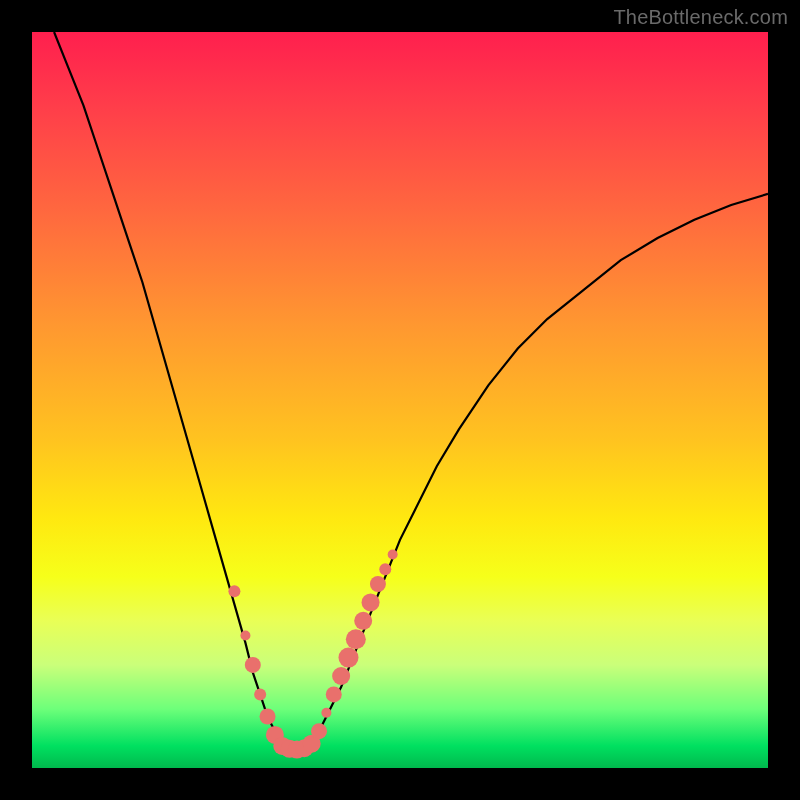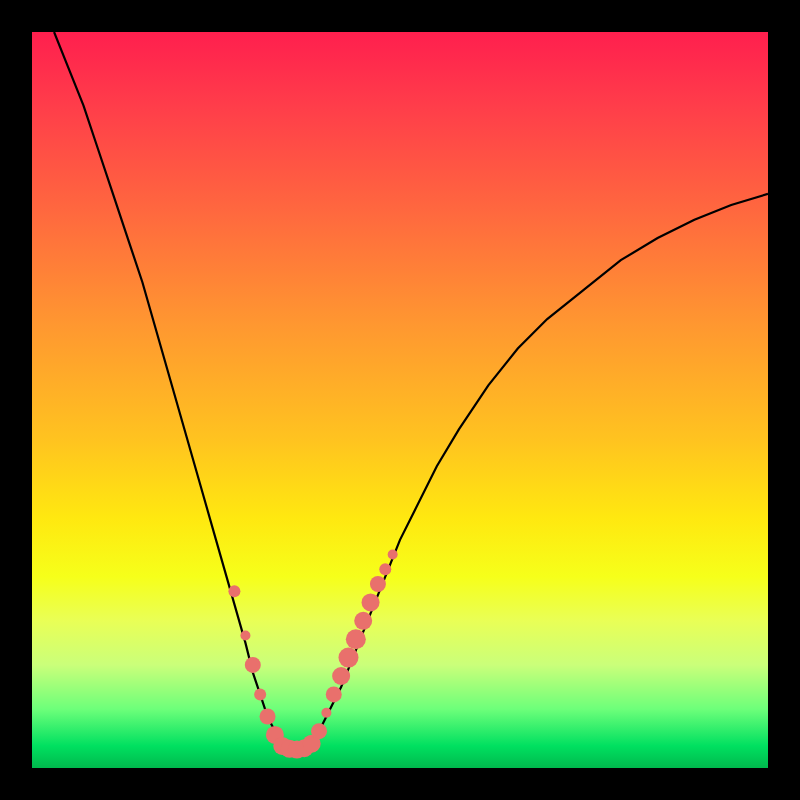--- a/index.html
+++ b/index.html
@@ -56,20 +56,21 @@
     left: 0;
     top: 0;
     width: 736px;
     height: 736px;
   }
 </style>
 </head>
 <body>
 
 <div class="frame">
+  <div class="watermark">TheBottleneck.com</div>
   <div class="plot-area">
     <svg class="overlay" viewBox="0 0 736 736">
       <path id="curve-left" fill="none" stroke="#000" stroke-width="2.2" d="M22.08 0.00 L36.80 36.80 L51.52 73.60 L66.24 117.76 L80.96 161.92 L95.68 206.08 L110.40 250.24 L125.12 301.76 L139.84 353.28 L154.56 404.80 L169.28 456.32 L184.00 507.84 L198.72 559.36 L213.44 610.88 L220.80 640.32 L228.16 662.40 L235.52 684.48 L242.88 699.20 L250.24 710.24 L257.60 715.39 L264.96 717.60 "></path>
       <path id="curve-right" fill="none" stroke="#000" stroke-width="2.2" d="M264.96 717.60 L272.32 715.39 L279.68 710.24 L287.04 699.20 L294.40 684.48 L309.12 655.04 L323.84 618.24 L338.56 581.44 L353.28 544.64 L368.00 507.84 L382.72 478.40 L404.80 434.24 L426.88 397.44 L456.32 353.28 L485.76 316.48 L515.20 287.04 L552.00 257.60 L588.80 228.16 L625.60 206.08 L662.40 187.68 L699.20 172.96 L736.00 161.92 "></path>
       <g id="beads">
           <circle cx="202.40" cy="559.36" r="6" fill="#e9706c"></circle>
           <circle cx="213.44" cy="603.52" r="5" fill="#e9706c"></circle>
           <circle cx="220.80" cy="632.96" r="8" fill="#e9706c"></circle>
           <circle cx="228.16" cy="662.40" r="6" fill="#e9706c"></circle>
           <circle cx="235.52" cy="684.48" r="8" fill="#e9706c"></circle>

